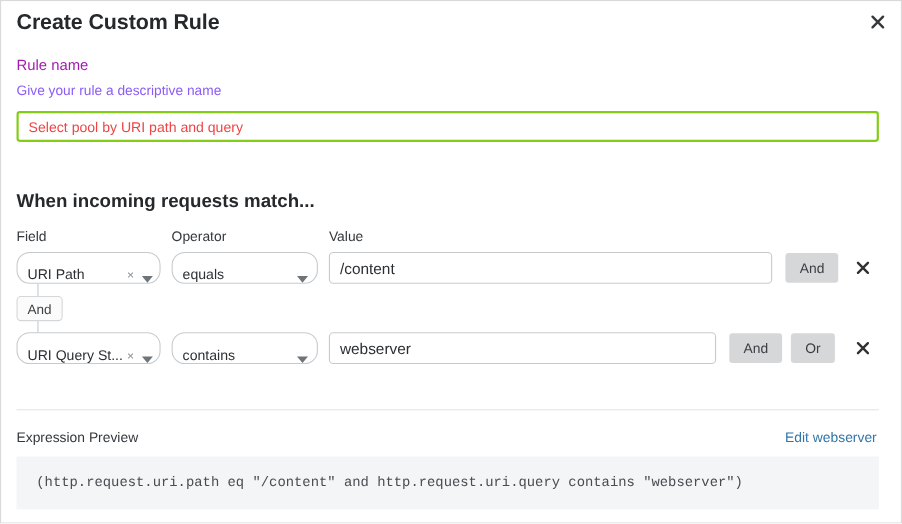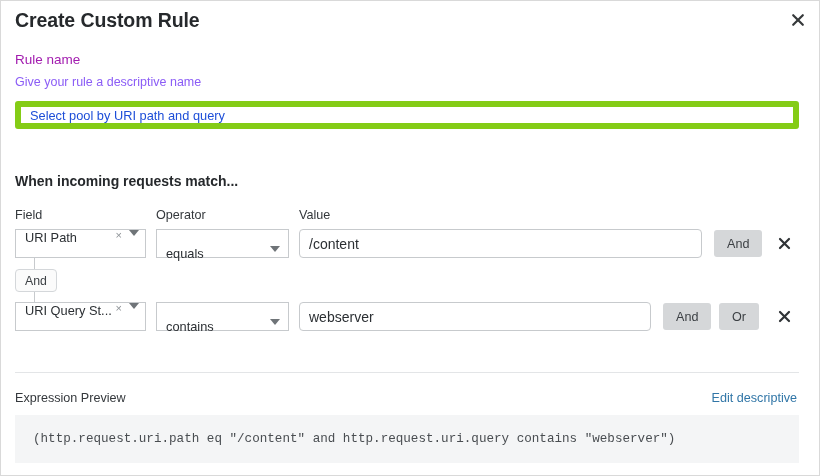--- a/index.html
+++ b/index.html
@@ -47,54 +47,54 @@
     font-size: 13.5px; color: #a21caf;
   }
   .sub-rulename {
     position: absolute; left: 14px; top: 74px;
     font-size: 12.5px; color: #8b5cf6;
   }
   .rulename-input {
     position: absolute;
     left: 14px; top: 100px;
     width: 784px; height: 28px;
-    border: 6px solid #84cc16;
+    border: 2px solid #84cc16;
     border-radius: 3px;
     background: #fff;
     font-family: "Liberation Sans", sans-serif;
     font-size: 12.8px;
-    color: #1d4ed8;
+    color: #ef4444;
     padding: 5px 9px;
     outline: none;
   }
 
   
   .sec-head {
     position: absolute; left: 14px; top: 172px;
-    font-size: 14px; font-weight: bold; color: #26292c;
+    font-size: 17px; font-weight: bold; color: #26292c;
   }
 
   
   .col-lbl { position: absolute; top: 207px; font-size: 12.6px; color: #34383c; }
   .col-field { left: 14px; text-align: right; }
   .col-operator { left: 155px; }
   .col-value { left: 298px; }
 
   
   .row { position: absolute; left: 0; height: 30px; }
   .row-1 { top: 228px; }
   .row-2 { top: 301px; }
 
   .ctl {
     position: absolute; top: 0;
     height: 29px;
     border: 1px solid #c7cacd;
-    border-radius: 0;
+    border-radius: 12px;
     background: #fff;
-    display: flex; align-items: flex-start;
+    display: flex; align-items: flex-end;
     font-size: 12.8px;
     color: #2b2f33;
     cursor: pointer;
   }
   .ctl.select-field { left: 14px; width: 131px; padding: 0 6px 0 9px; }
   .ctl.select-op    { left: 155px; width: 133px; padding: 16px 8px 0 9px; }
 
   .ctl .txt {
     flex: 1 1 auto;
     overflow: hidden;
@@ -272,16 +272,16 @@
     <button class="del-btn del-2">
       <svg width="13" height="13" viewBox="0 0 13 13" aria-hidden="true">
         <path d="M2 2 L11 11 M11 2 L2 11" stroke="#2f3336" stroke-width="2.2" stroke-linecap="round"></path>
       </svg>
     </button>
   </div>
 
   <div class="divider"></div>
 
   <div class="exp-lbl">Expression Preview</div>
-  <a class="exp-edit">Edit descriptive</a>
+  <a class="exp-edit">Edit webserver</a>
   <div class="exp-code">(http.request.uri.path eq "/content" and http.request.uri.query contains "webserver")</div>
 
 </div>
 
 </body></html>

